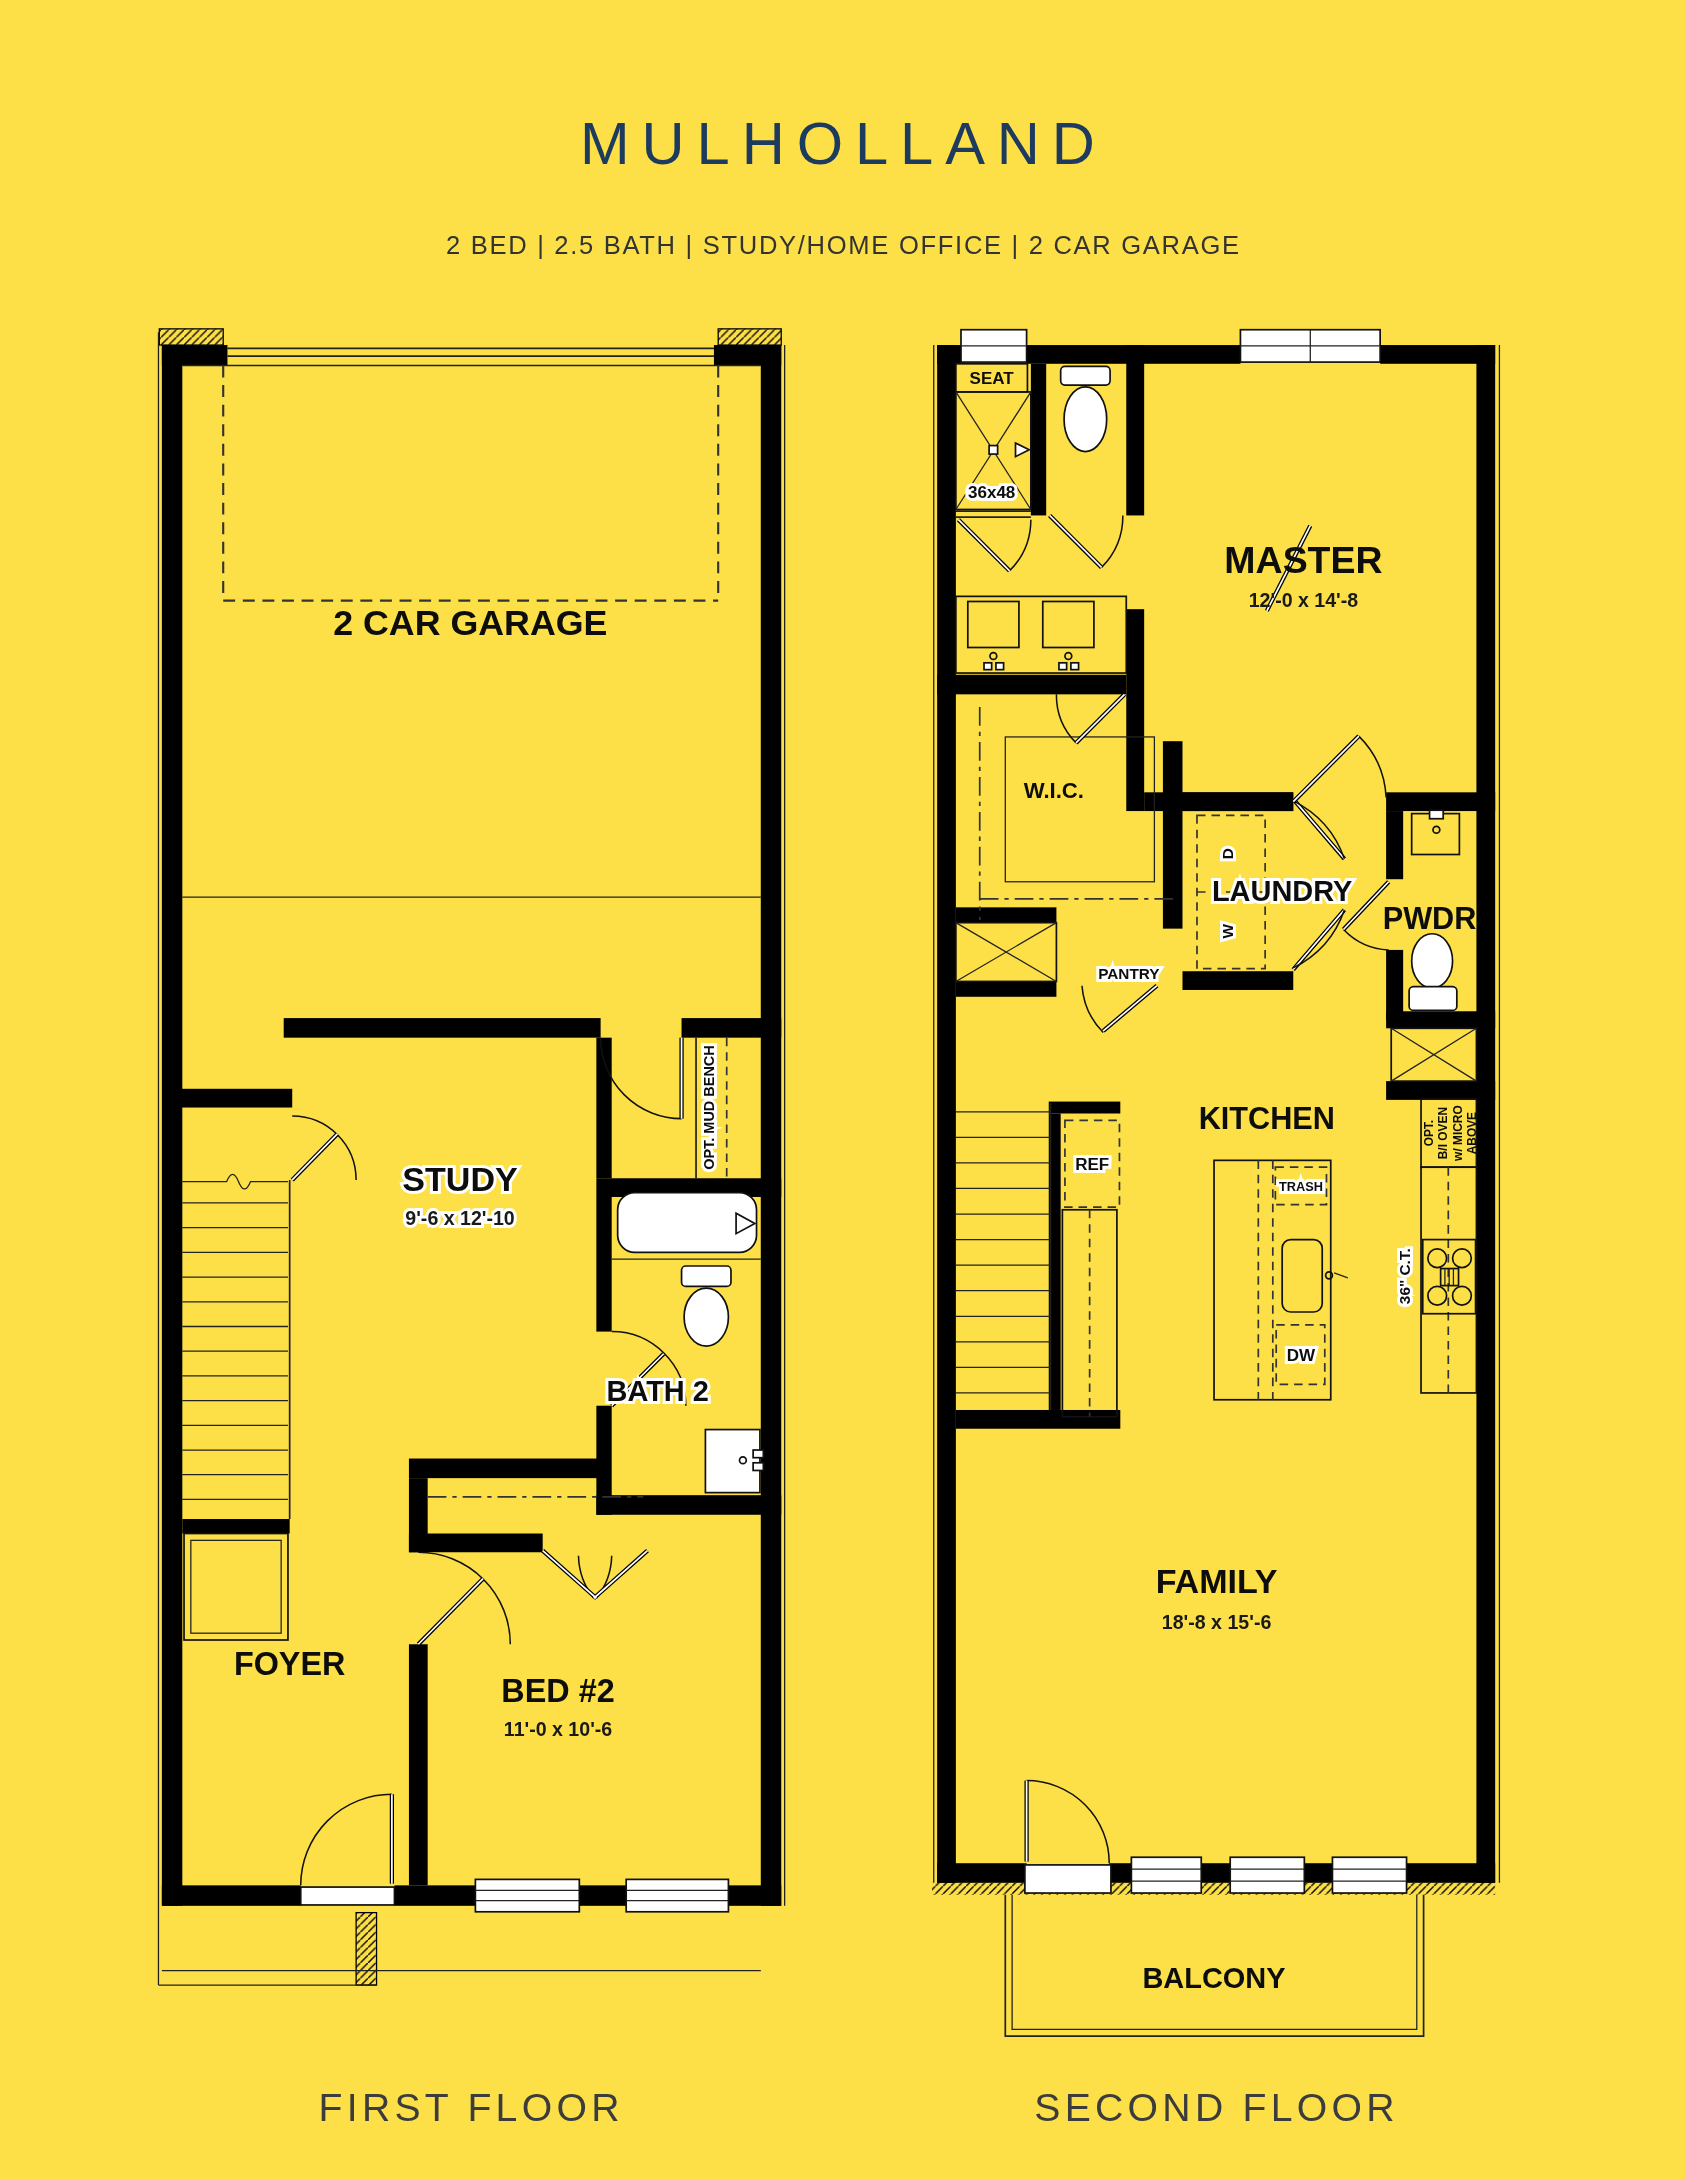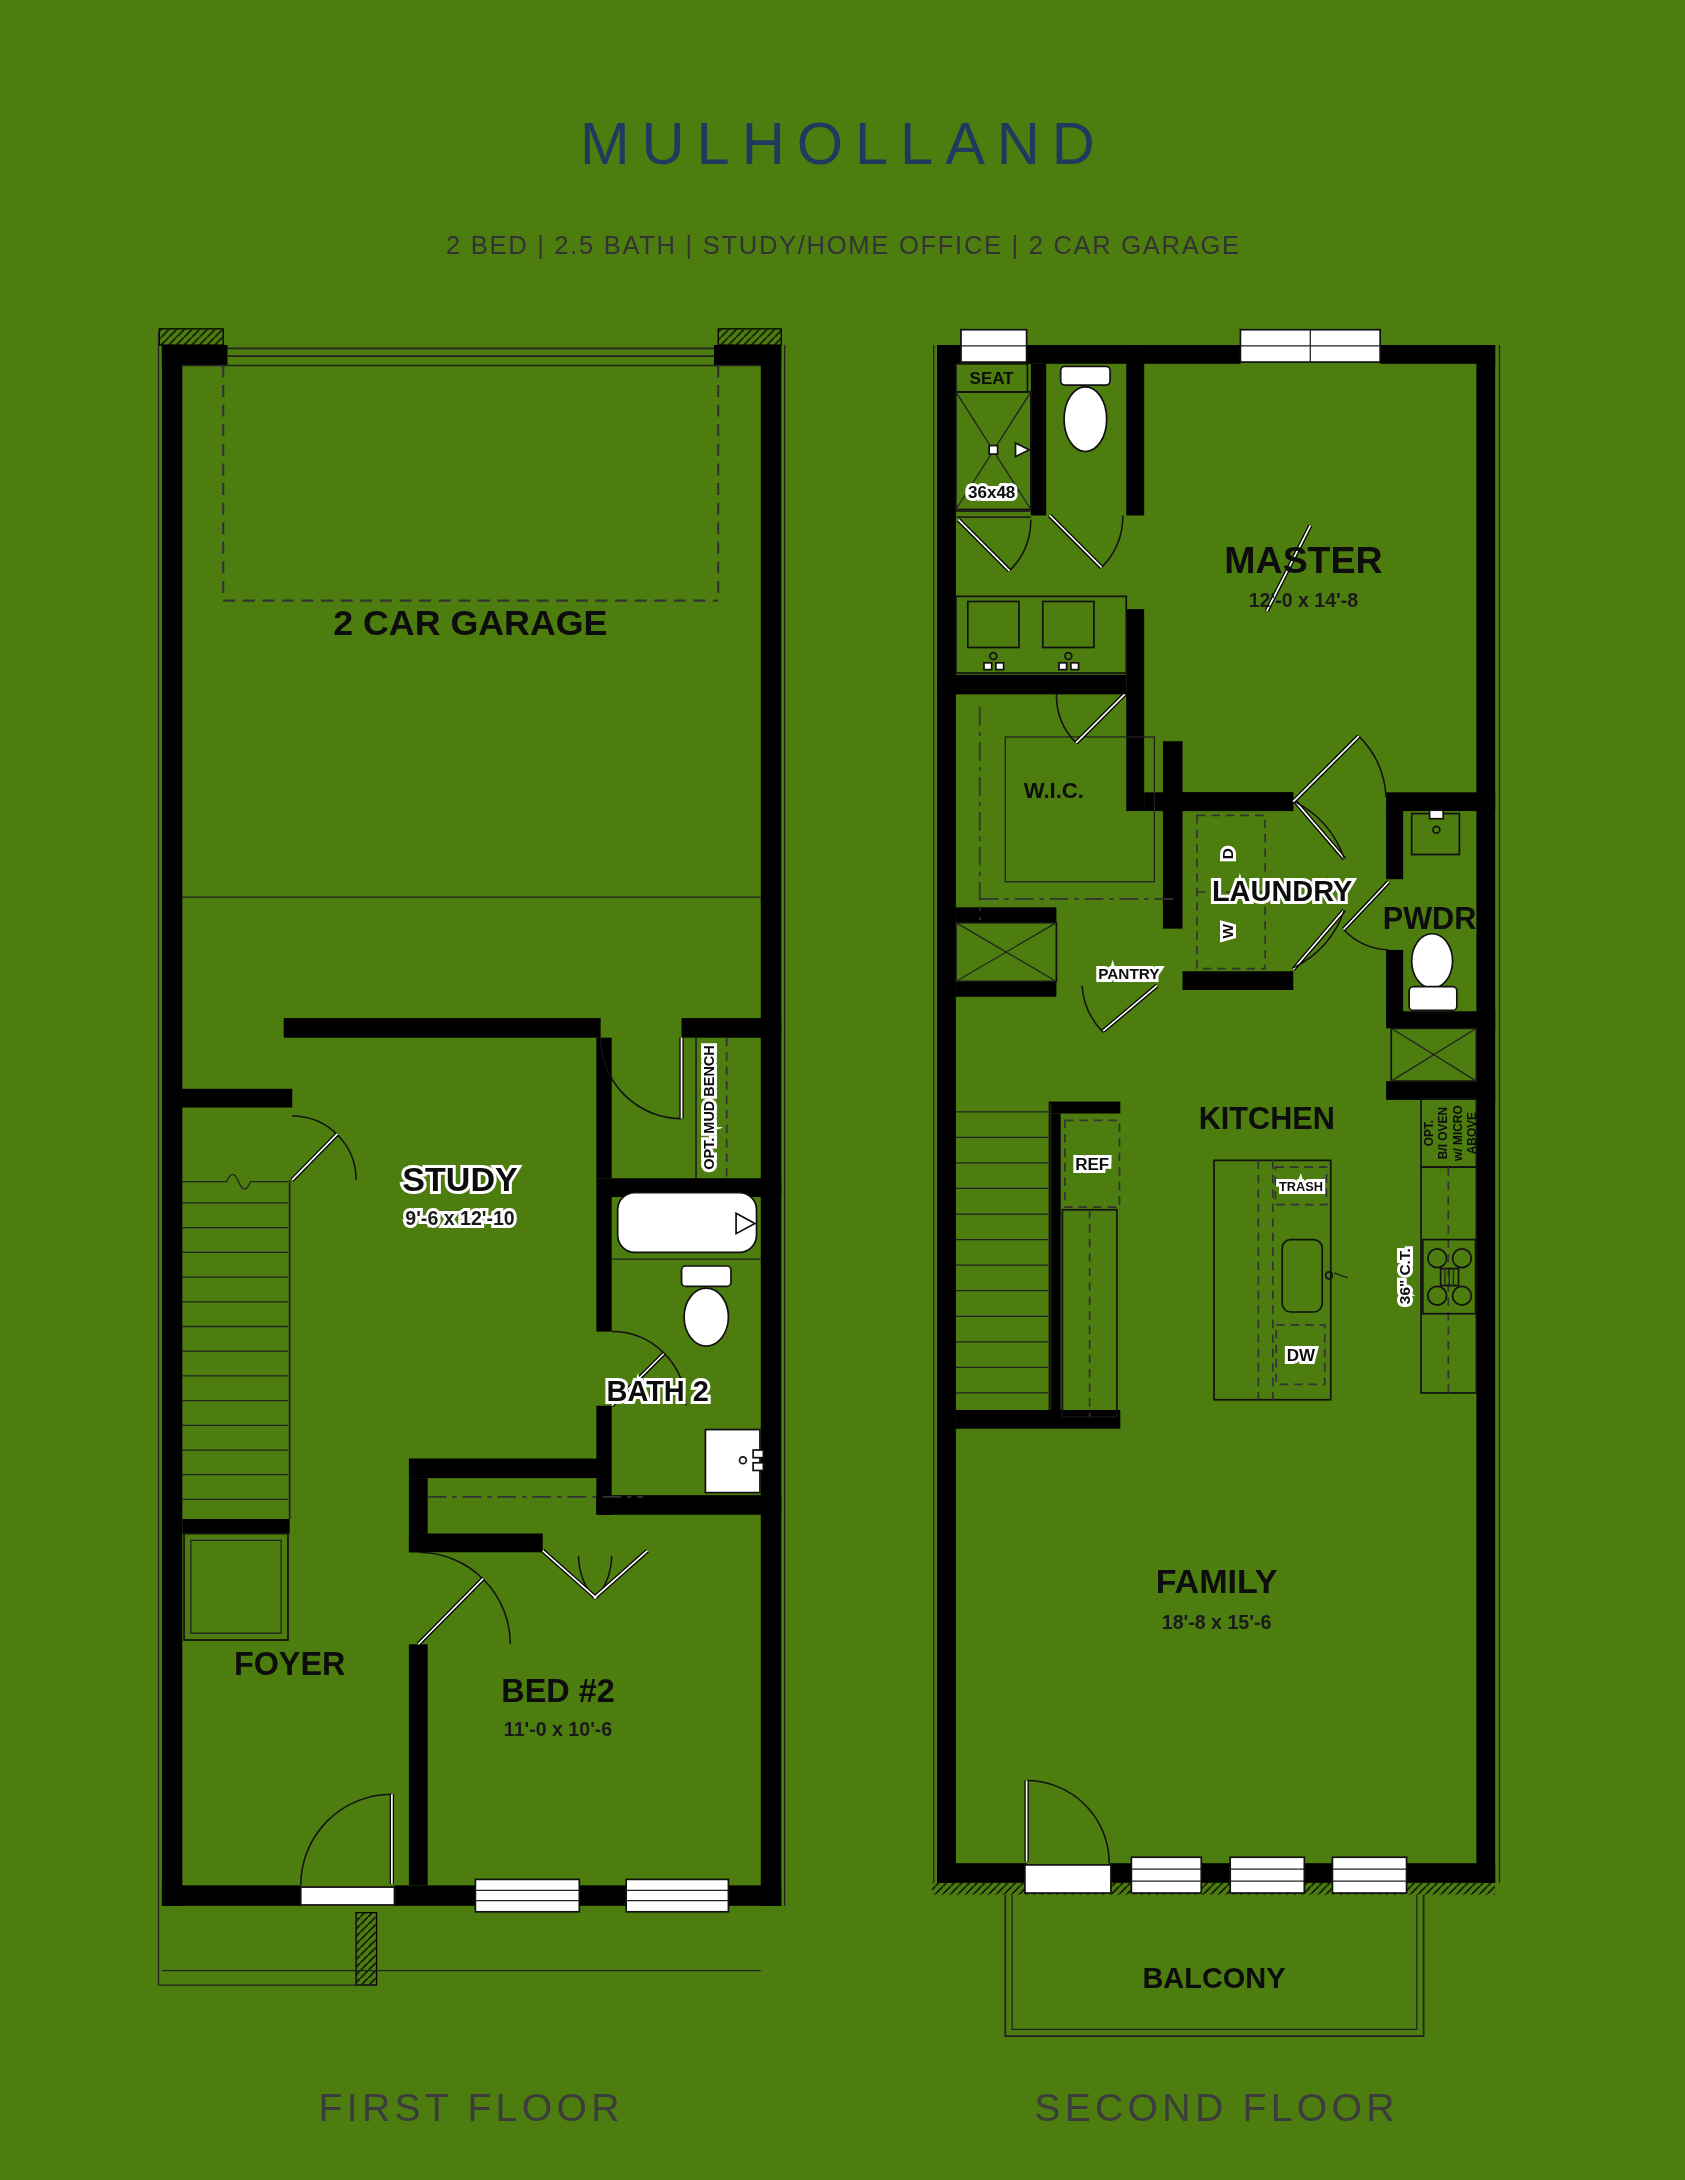--- a/index.html
+++ b/index.html
@@ -1,16 +1,16 @@
 <!DOCTYPE html>
 <html style="font-size:13.6px"><head>
 <meta charset="utf-8">
 <style>
   html,body{margin:0;padding:0;background:#fff;}
-  #page{position:relative;width:1686px;height:2181px;background:#4d7c0f;overflow:hidden;}
+  #page{position:relative;width:1686px;height:2181px;background:#fde047;overflow:hidden;}
   svg{position:absolute;left:0;top:0;}
   text{font-family:"Liberation Sans",sans-serif;fill:#111;}
   .title{font-size:70px;letter-spacing:14px;fill:#1d3a5f;font-weight:400;}
   .subtitle{font-size:30px;letter-spacing:2px;fill:#333;font-weight:400;}
   .floorcap{font-size:46px;letter-spacing:5px;fill:#3c3c3c;font-weight:400;}
   .room{font-weight:700;fill:#0d0d0d;}
   .dim{font-weight:600;font-size:23px;fill:#1a1a1a;}
   .small{font-weight:700;fill:#0d0d0d;}
   .halo{paint-order:stroke;stroke:#fff;stroke-width:7px;}
   .wall{fill:#000;}

